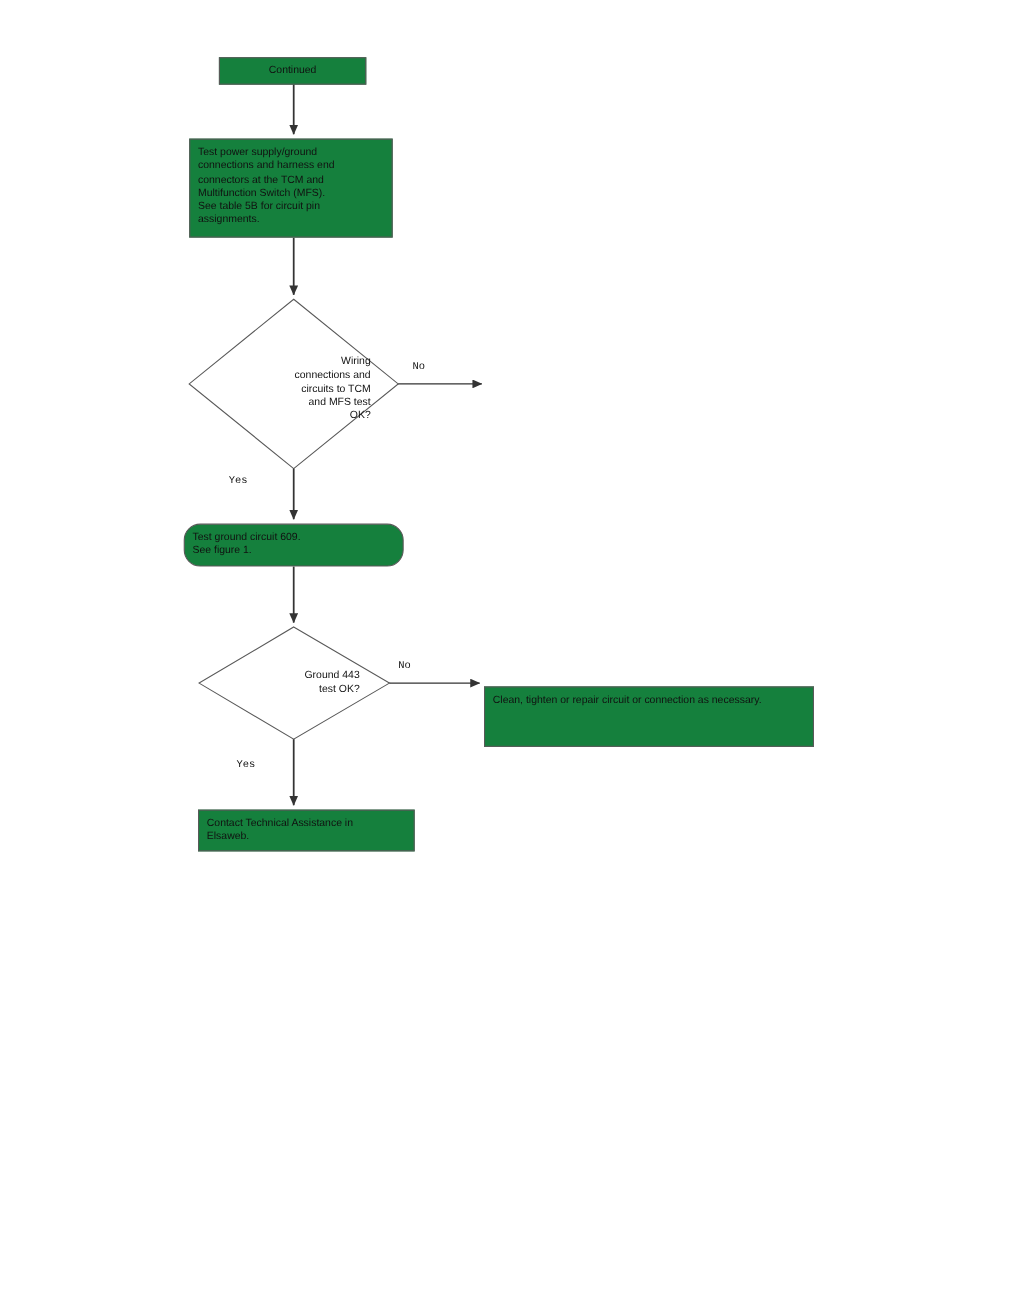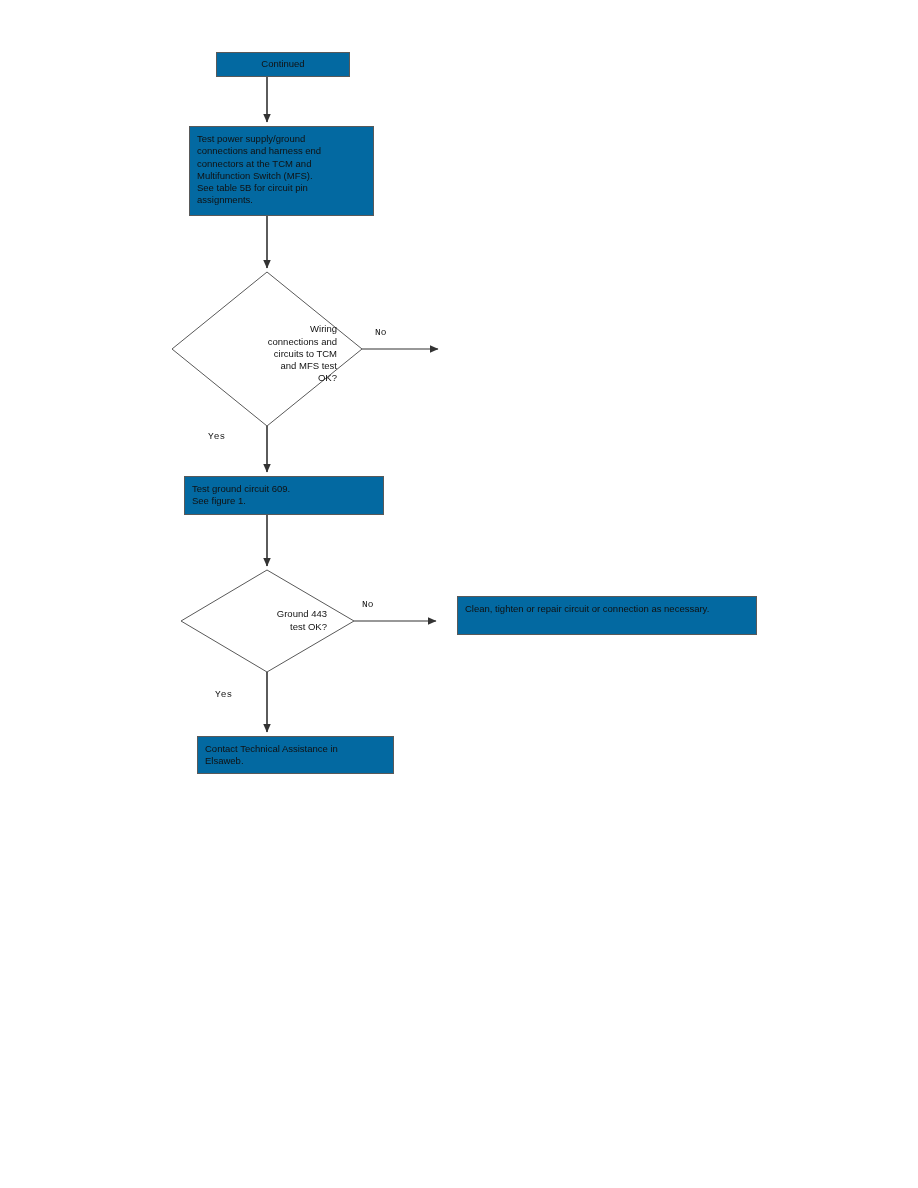--- a/index.html
+++ b/index.html
@@ -23,25 +23,24 @@
     position: absolute;
     left: 0;
     top: 0;
     width: 918px;
     height: 1188px;
   }
   .node {
     position: absolute;
     box-sizing: border-box;
     border: 1px solid #595959;
-    background: #0369a1;
+    background: #15803d;
     font-size: 9.5px;
     line-height: 12.3px;
     color: #111111;
-    margin-left: 17px;
   }
   .node .txt {
     display: block;
     white-space: pre-line;
   }
   .node-box-left {
     padding: 6px 8px 6px 7px;
     text-align: left;
   }
   .node-box-center {
@@ -120,35 +119,35 @@
 
   <div class="edge-label" style="left:375px; top:327px;">
     <span>No</span>
   </div>
 
 
   <div class="edge-label" style="left:208px; top:431px;">
     <span>Yes</span>
   </div>
 
-  <div class="node node-box-left" style="left:167px; top:476px; width:200px; height:39px;">
+  <div class="node node-box-left" style="left:167px; top:476px; width:200px; height:39px;border-radius:15px;">
     <span class="txt">Test ground circuit 609.
 See figure 1.</span>
   </div>
 
   <div class="diamond-label" style="left:207px; top:596px; width:120px;">
     <span class="txt">Ground 443
 test OK?</span>
   </div>
 
   <div class="edge-label" style="left:362px; top:599px;">
     <span>No</span>
   </div>
 
-  <div class="node node-box-left" style="left:440px; top:596px; width:300px; height:39px;">
+  <div class="node node-box-left" style="left:440px; top:624px; width:300px; height:55px;">
     <span class="txt">Clean, tighten or repair circuit or connection as necessary.</span>
   </div>
 
   <div class="edge-label" style="left:215px; top:689px;">
     <span>Yes</span>
   </div>
 
   <div class="node node-box-left" style="left:180px; top:736px; width:197px; height:38px;">
     <span class="txt">Contact Technical Assistance in
 Elsaweb.</span>

